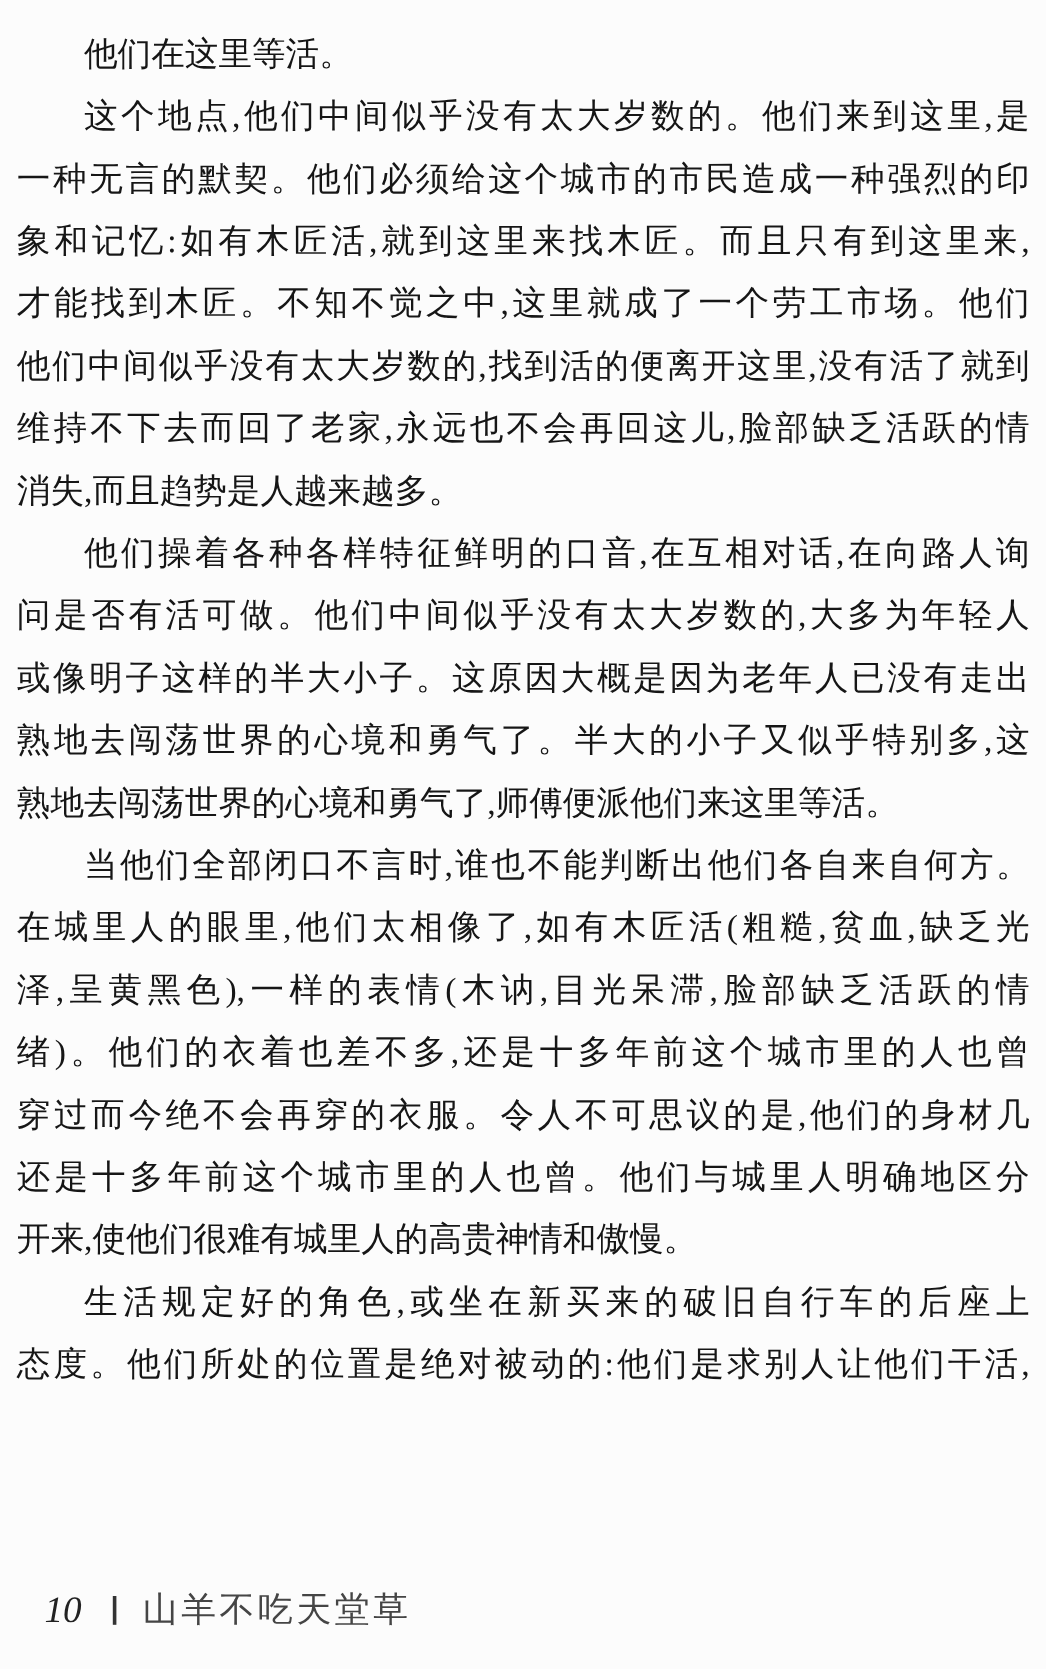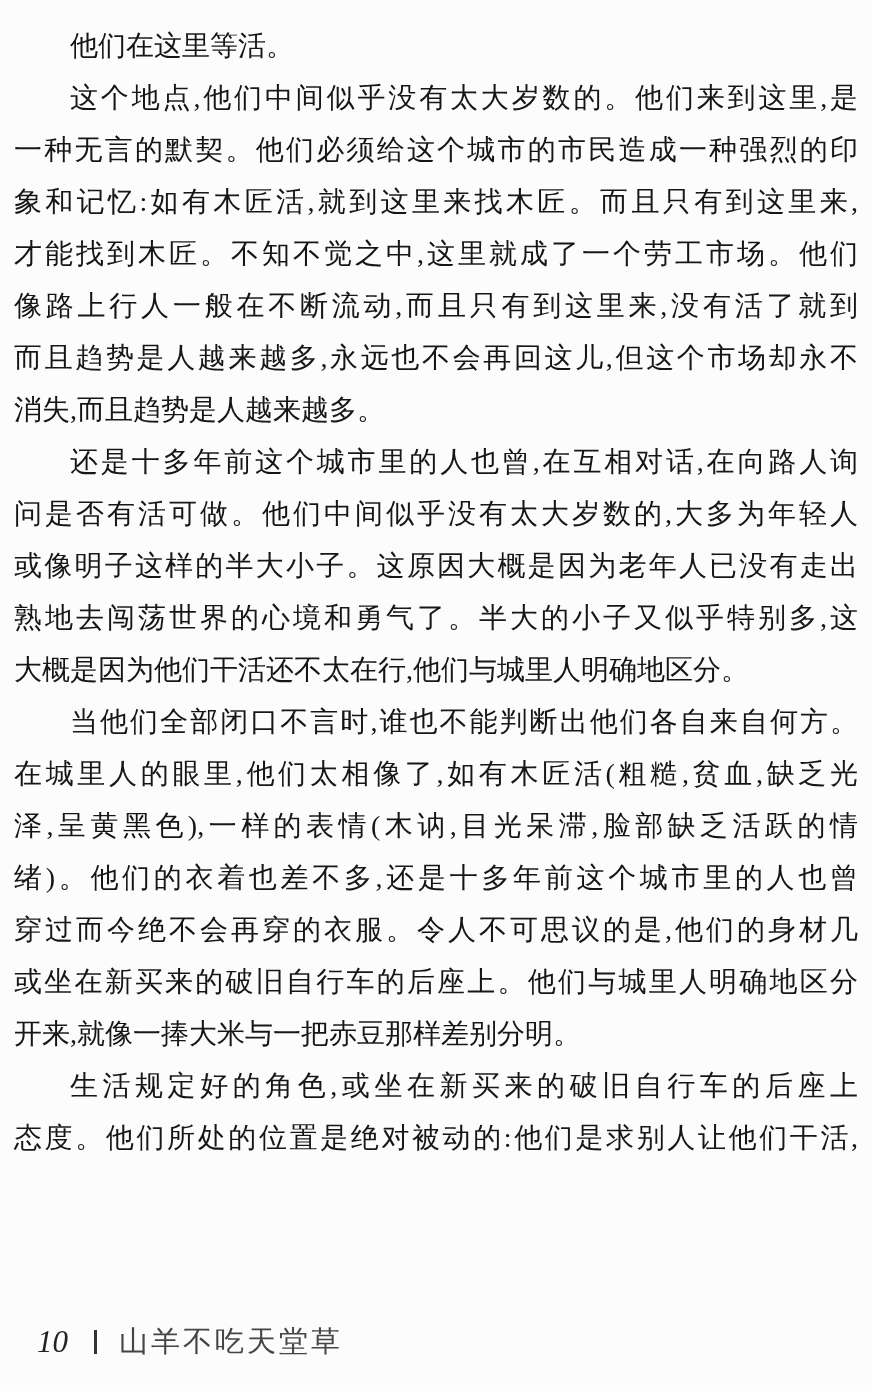--- a/index.html
+++ b/index.html
@@ -67,39 +67,39 @@
 <div class="page" style="--page-bg: #fcfcfc; --body-text: #161616; --footer-num: #222222; --footer-sep: #333333; --footer-title: #454545;">
   <div class="text-body" id="text-body">
       <div class="para">
         <div class="line indent end">他们在这里等活。</div>
       </div>
       <div class="para">
         <div class="line indent">这个地点,他们中间似乎没有太大岁数的。他们来到这里,是</div>
         <div class="line">一种无言的默契。他们必须给这个城市的市民造成一种强烈的印</div>
         <div class="line">象和记忆:如有木匠活,就到这里来找木匠。而且只有到这里来,</div>
         <div class="line">才能找到木匠。不知不觉之中,这里就成了一个劳工市场。他们</div>
-        <div class="line">像路上行人一般在不断流动,而且只有到这里来,没有活了就到</div>
-        <div class="line">而且趋势是人越来越多,永远也不会再回这儿,但这个市场却永不</div>
+        <div class="line">他们中间似乎没有太大岁数的,找到活的便离开这里,没有活了就到</div>
+        <div class="line">维持不下去而回了老家,永远也不会再回这儿,脸部缺乏活跃的情</div>
         <div class="line end">消失,而且趋势是人越来越多。</div>
       </div>
       <div class="para">
-        <div class="line indent">还是十多年前这个城市里的人也曾,在互相对话,在向路人询</div>
+        <div class="line indent">他们操着各种各样特征鲜明的口音,在互相对话,在向路人询</div>
         <div class="line">问是否有活可做。他们中间似乎没有太大岁数的,大多为年轻人</div>
         <div class="line">或像明子这样的半大小子。这原因大概是因为老年人已没有走出</div>
         <div class="line">熟地去闯荡世界的心境和勇气了。半大的小子又似乎特别多,这</div>
-        <div class="line end">大概是因为他们干活还不太在行,他们与城里人明确地区分。</div>
+        <div class="line end">熟地去闯荡世界的心境和勇气了,师傅便派他们来这里等活。</div>
       </div>
       <div class="para">
         <div class="line indent">当他们全部闭口不言时,谁也不能判断出他们各自来自何方。</div>
         <div class="line">在城里人的眼里,他们太相像了,如有木匠活(粗糙,贫血,缺乏光</div>
         <div class="line">泽,呈黄黑色),一样的表情(木讷,目光呆滞,脸部缺乏活跃的情</div>
         <div class="line">绪)。他们的衣着也差不多,还是十多年前这个城市里的人也曾</div>
         <div class="line">穿过而今绝不会再穿的衣服。令人不可思议的是,他们的身材几</div>
-        <div class="line">或坐在新买来的破旧自行车的后座上。他们与城里人明确地区分</div>
-        <div class="line end">开来,就像一捧大米与一把赤豆那样差别分明。</div>
+        <div class="line">还是十多年前这个城市里的人也曾。他们与城里人明确地区分</div>
+        <div class="line end">开来,使他们很难有城里人的高贵神情和傲慢。</div>
       </div>
       <div class="para">
         <div class="line indent">生活规定好的角色,或坐在新买来的破旧自行车的后座上</div>
         <div class="line">态度。他们所处的位置是绝对被动的:他们是求别人让他们干活,</div>
       </div>
     </div>
 
   <div class="footer">
     <span class="pagenum">10</span>
     <span class="sep"></span>

